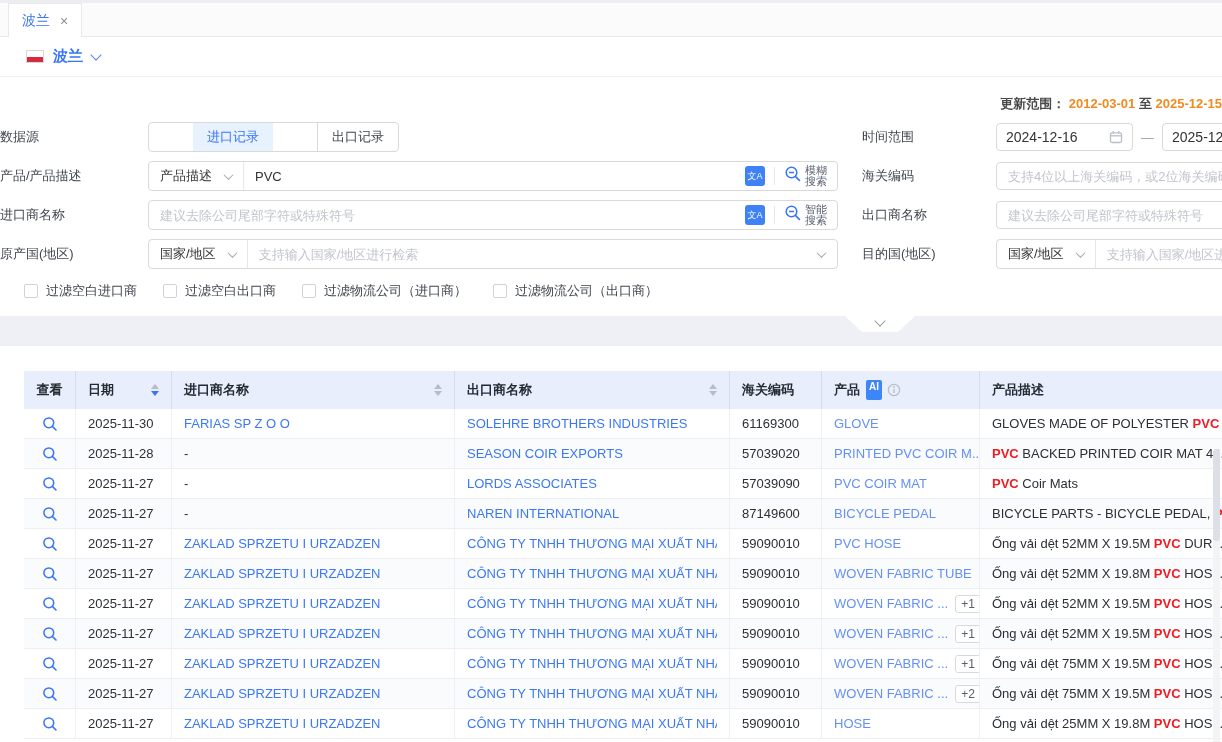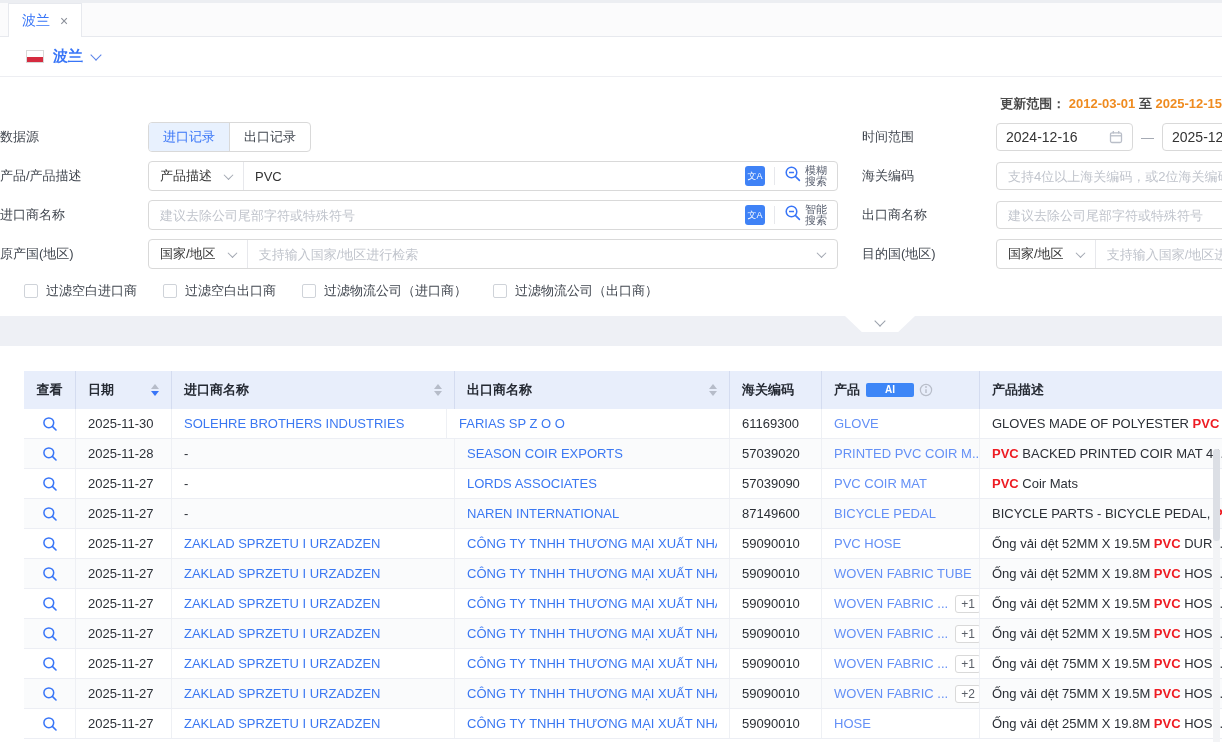--- a/index.html
+++ b/index.html
@@ -23,21 +23,21 @@
   .filter-panel { position:relative; background:#fff; padding-top:2px; padding-bottom:17px; }
   .update-line { text-align:right; padding-right:0; margin-top:16px; height:18px; line-height:18px;
                  font-size:13px; font-weight:bold; color:#4a4a4a; }
   .orange { color:#ef8b1f; }
   .f-row { position:relative; display:flex; align-items:center; margin-top:9px; height:30px; }
   .f-label { width:148px; text-align:left; padding-right:24px; font-size:13px; color:#40464f; flex:none; }
   .f-right { position:absolute; left:862px; top:0; height:100%; display:flex; align-items:center; }
   .f-right .f-label { width:134px; }
   
   .seg { display:flex; height:30px; border:1px solid #d9d9d9; border-radius:4px; overflow:hidden; background:#fff; }
-  .seg-btn { padding:0 14px; line-height:28px; font-size:13px; color:#40464f; cursor:pointer; }
+  .seg-btn { padding:0 14px; line-height:28px; font-size:13px; color:#40464f; cursor:pointer;margin-left:44px; }
   .seg-btn + .seg-btn { border-left:1px solid #d9d9d9; }
   .seg-btn.active { background:#e8f1fe; color:#3875f7; }
   
   .date-input { width:137px; height:28px; border:1px solid #d9d9d9; border-radius:4px;
                 display:flex; align-items:center; padding:0 9px; font-size:13px; color:#333; background:#fff; }
   .date-input input { border:none; outline:none; width:100%; font-size:14px; color:#333; font-family:inherit; background:transparent; }
   .range-dash { margin:0 8px; color:#9aa0ab; font-size:13px; }
   
   .input-group { display:flex; align-items:center; width:690px; height:30px; border:1px solid #d9d9d9;
                  border-radius:4px; background:#fff; }
@@ -93,21 +93,21 @@
   .d-hl { color:#ee1c23; font-weight:bold; }
   .extra-badge { margin-left:7px; padding:0 5px; height:18px; line-height:16px; border:1px solid #d9d9d9;
                  border-radius:3px; background:#fff; color:#5a5f68; font-size:12px; flex:none; cursor:pointer; }
   .sorter { display:flex; flex-direction:column; gap:2px; margin-left:auto; padding-left:10px; cursor:pointer; }
   .car-up { width:0; height:0; border-left:4px solid transparent; border-right:4px solid transparent;
             border-bottom:5px solid #b6bcc9; }
   .car-down { width:0; height:0; border-left:4px solid transparent; border-right:4px solid transparent;
               border-top:5px solid #b6bcc9; }
   .car-down.active { border-top-color:#3875f7; }
   .ai-badge { margin-left:6px; background:#3d86f7; color:#fff; font-size:10px; font-weight:bold;
-              padding:0 19px; height:14px; line-height:14px; border-radius:2px; flex:none; }
+              padding:0 3px; height:20px; line-height:14px; border-radius:2px; flex:none; }
   .info-ic { margin-left:5px; flex:none; cursor:pointer; }
   .vscroll { position:absolute; right:2px; top:103px; width:7px; height:310px; background:#f3f4f6; border-radius:4px; }
   .vscroll .thumb { width:7px; height:92px; background:#dcdfe5; border-radius:4px; }
 </style>
 </head>
 <body>
 
 <div class="tab-strip">
   <div class="tab">
     <span>波兰</span>
@@ -290,25 +290,25 @@
     </div>
     <div>
         <div class="t-row">
     <div class="td c-view">
       <svg width="16" height="16" viewBox="0 0 16 16" style="cursor:pointer">
         <circle cx="6.8" cy="6.8" r="4.9" fill="none" stroke="#3875f7" stroke-width="1.5"></circle>
         <line x1="10.6" y1="10.6" x2="14" y2="14" stroke="#3875f7" stroke-width="1.6" stroke-linecap="round"></line>
       </svg>
     </div>
     <div class="td c-date">2025-11-30</div>
+    <div class="td c-imp">
+            <span class="link-imp">FARIAS SP Z O O</span>
+          </div>
     <div class="td c-exp">
             <span class="link-exp">SOLEHRE BROTHERS INDUSTRIES</span>
-          </div>
-    <div class="td c-imp">
-            <span class="link-imp">FARIAS SP Z O O</span>
           </div>
     <div class="td c-hs">61169300</div>
     <div class="td c-prod">
       <span class="link-prod">GLOVE</span>
 
     </div>
     <div class="td c-desc"><span>GLOVES MADE OF POLYESTER </span><span class="d-hl">PVC</span><span> C...</span></div>
   </div>
         <div class="t-row">
     <div class="td c-view">

